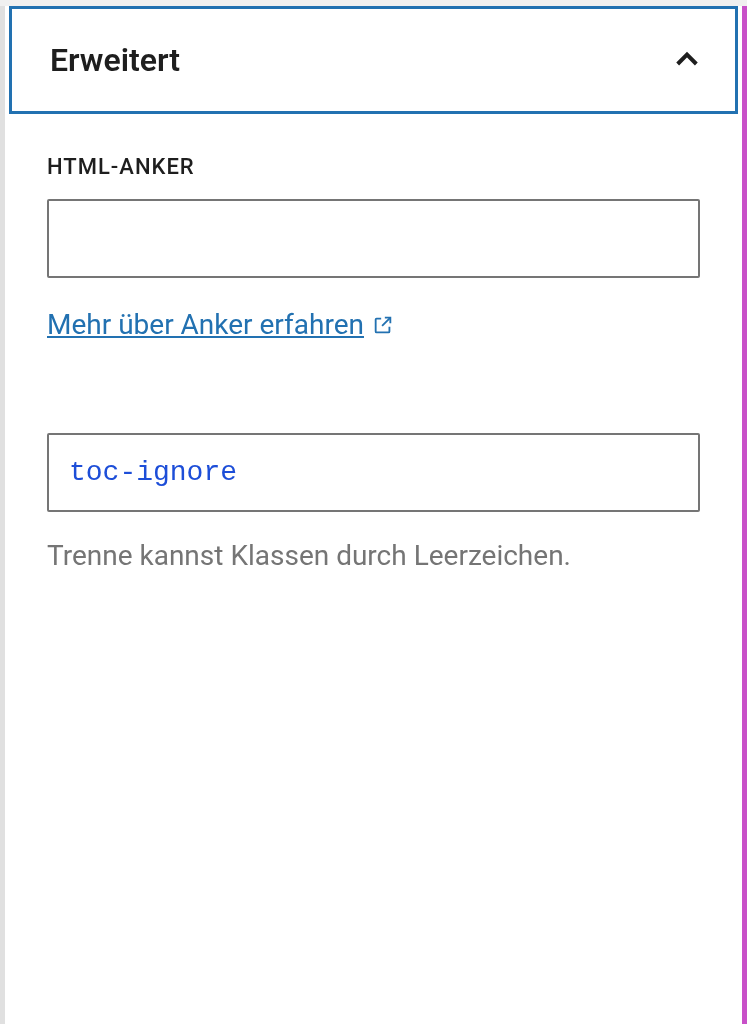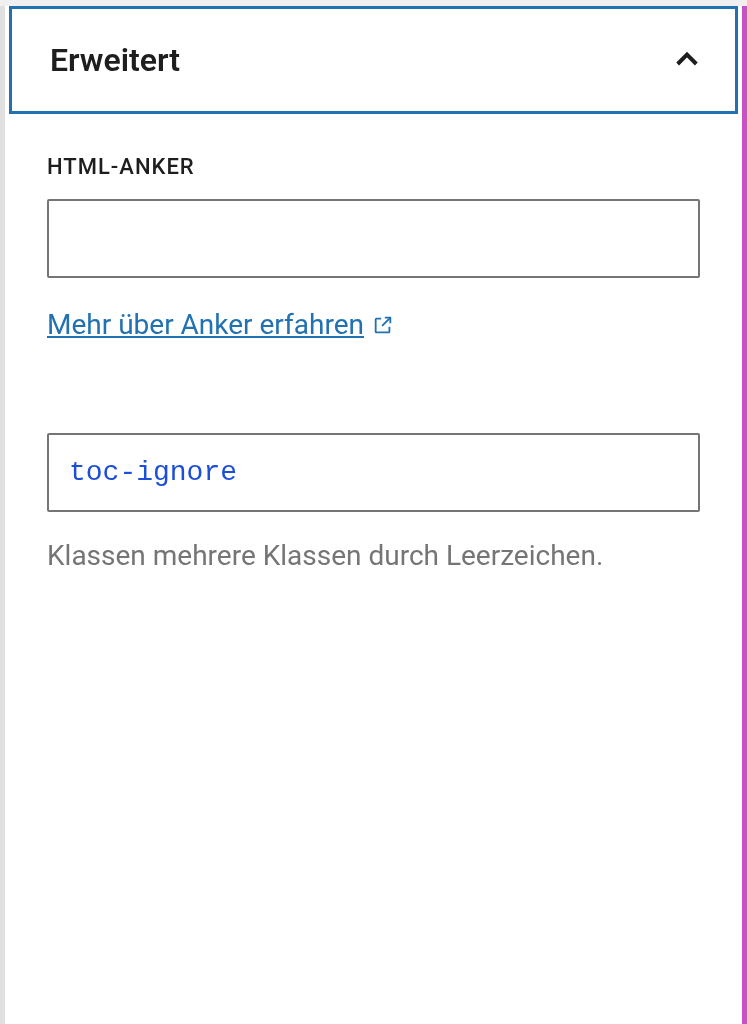--- a/index.html
+++ b/index.html
@@ -123,17 +123,17 @@
               <path d="M14 4h6v6"></path>
               <path d="M20 4l-9 9"></path>
               <path d="M19 14v5a1 1 0 0 1-1 1H5a1 1 0 0 1-1-1V6a1 1 0 0 1 1-1h5"></path>
             </svg>
         </span>
       </a>
     </div>
 
     <div class="field-group">
       <input type="text" class="text-input" value="toc-ignore" style="">
-      <p class="help-text">Klassen mehrere Klassen durch Leerzeichen.</p>
+      <p class="help-text">Trenne kannst Klassen durch Leerzeichen.</p>
     </div>
 
   </div>
 </div>
 
 </body></html>

